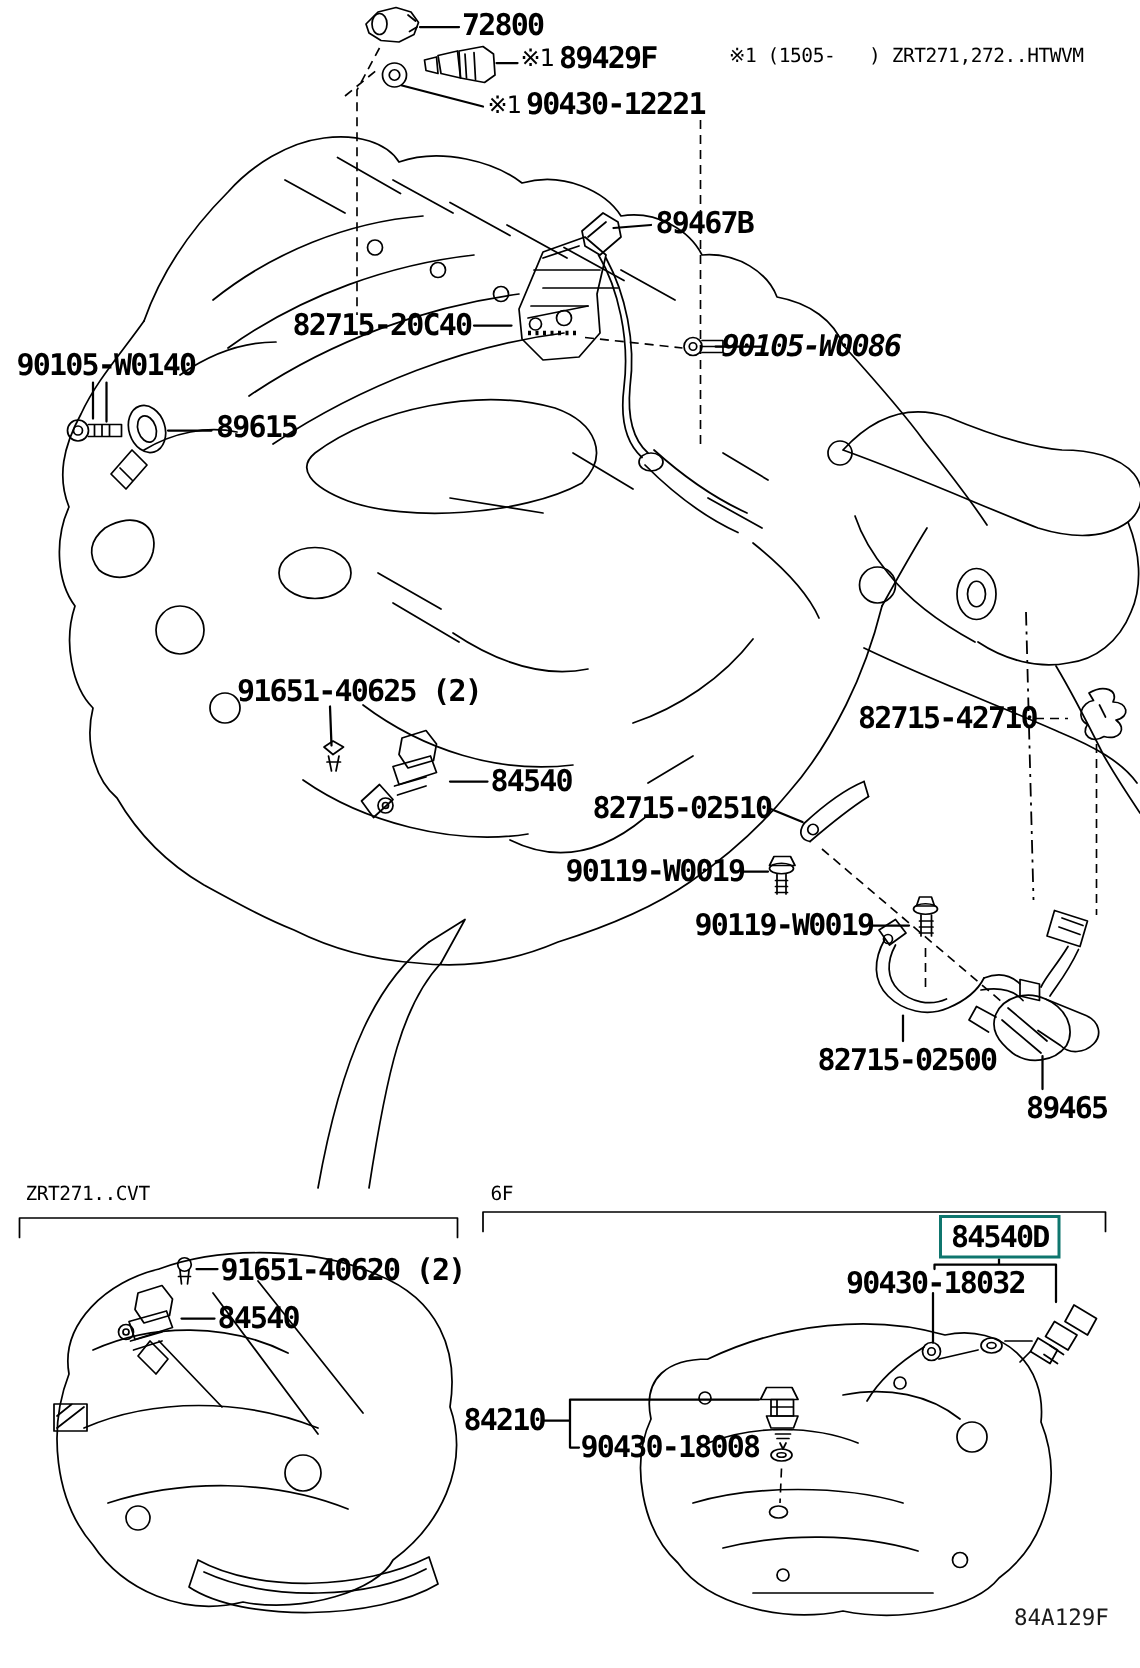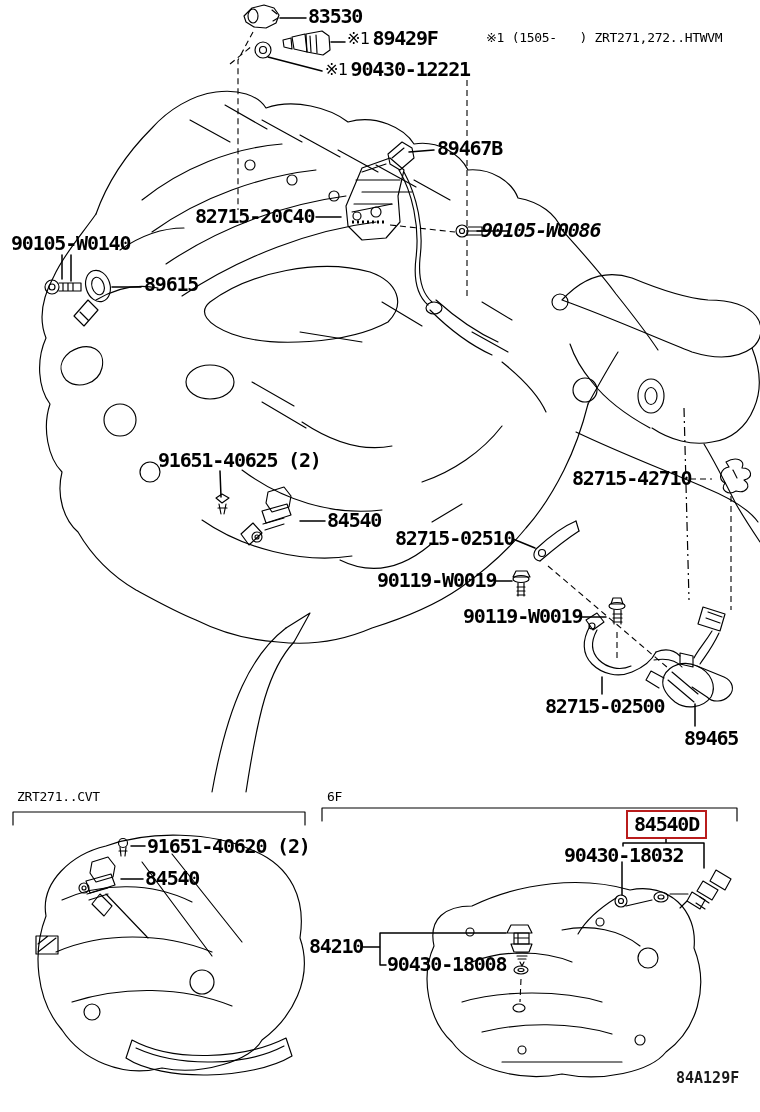--- a/index.html
+++ b/index.html
@@ -10,24 +10,24 @@
   .ln{stroke:#000;fill:none;stroke-width:1.15;stroke-linecap:round;stroke-linejoin:round;}
   .lead{stroke:#000;fill:none;stroke-width:1.5;stroke-linecap:round;}
   .dash{stroke:#000;fill:none;stroke-width:1.1;stroke-dasharray:6 4;}
   .dashdot{stroke:#000;fill:none;stroke-width:1.2;stroke-dasharray:9 4 2 4;}
   .dots{stroke:#000;fill:none;stroke-width:3;stroke-dasharray:2 3;}
   .lbl{position:absolute;white-space:pre;color:#000;}
   .part{font-family:"DejaVu Sans Mono","DejaVu Sans",monospace;font-weight:700;
         font-size:20px;line-height:1;letter-spacing:-1.2px;}
   .part-boxed{font-family:"DejaVu Sans Mono","DejaVu Sans",monospace;font-weight:700;
         font-size:20px;line-height:1;letter-spacing:-1.2px;
-        border:2px solid #b91c1c;padding:2px 6px 3px 6px;background:#fff;}
+        border:2px solid #0f766e;padding:2px 6px 3px 6px;background:#fff;}
   .note{font-family:"DejaVu Sans Mono","DejaVu Sans",monospace;font-weight:400;
         font-size:13px;line-height:1.15;letter-spacing:-0.3px;}
-  .note-lg{font-family:"DejaVu Sans Mono","DejaVu Sans",monospace;font-weight:700;
+  .note-lg{font-family:"DejaVu Sans Mono","DejaVu Sans",monospace;font-weight:400;
         font-size:15px;line-height:1.1;color:#1a1a1a;text-align:right;}
   .prefix{font-family:"DejaVu Sans","DejaVu Sans Mono",sans-serif;font-weight:400;
         font-size:16px;letter-spacing:-0.5px;margin-right:3px;position:relative;top:-1px;}
 </style>
 </head>
 <body>
 
 <div id="stage">
 
 <svg id="art" width="760" height="1112" viewBox="0 0 760 1112">
@@ -270,21 +270,21 @@
     <path class="dash" d="M690,479 L712,479"></path>
     <path class="dashdot" d="M684,408 L689,600"></path>
     <path class="dash" d="M731,496 L731,610"></path>
     <path class="dash" d="M548,566 L668,668"></path>
     <path class="dash" d="M617,632 L617,660"></path>
     <path class="dash" d="M521,979 L520,1002"></path>
   </g>
 </svg>
 
 <div id="labels">
-      <div class="lbl part" style="left: 308px; top: 6px;"><span>83530</span></div>
+      <div class="lbl part" style="left: 308px; top: 6px;"><span>72800</span></div>
       <div class="lbl part" style="left: 347px; top: 28px;"><span class="prefix">※1</span><span>89429F</span></div>
       <div class="lbl part" style="left: 325px; top: 59px;"><span class="prefix">※1</span><span>90430-12221</span></div>
       <div class="lbl note" style="left: 486px; top: 31px;"><span>※1 (1505-   ) ZRT271,272..HTWVM</span></div>
       <div class="lbl part" style="left: 437px; top: 138px;"><span>89467B</span></div>
       <div class="lbl part" style="left: 195px; top: 206px;"><span>82715-20C40</span></div>
       <div class="lbl part" style="left: 481px; top: 220px; font-style: italic;"><span>90105-W0086</span></div>
       <div class="lbl part" style="left: 11px; top: 233px;"><span>90105-W0140</span></div>
       <div class="lbl part" style="left: 144px; top: 274px;"><span>89615</span></div>
       <div class="lbl part" style="left: 158px; top: 450px;"><span>91651-40625 (2)</span></div>
       <div class="lbl part" style="left: 327px; top: 510px;"><span>84540</span></div>

